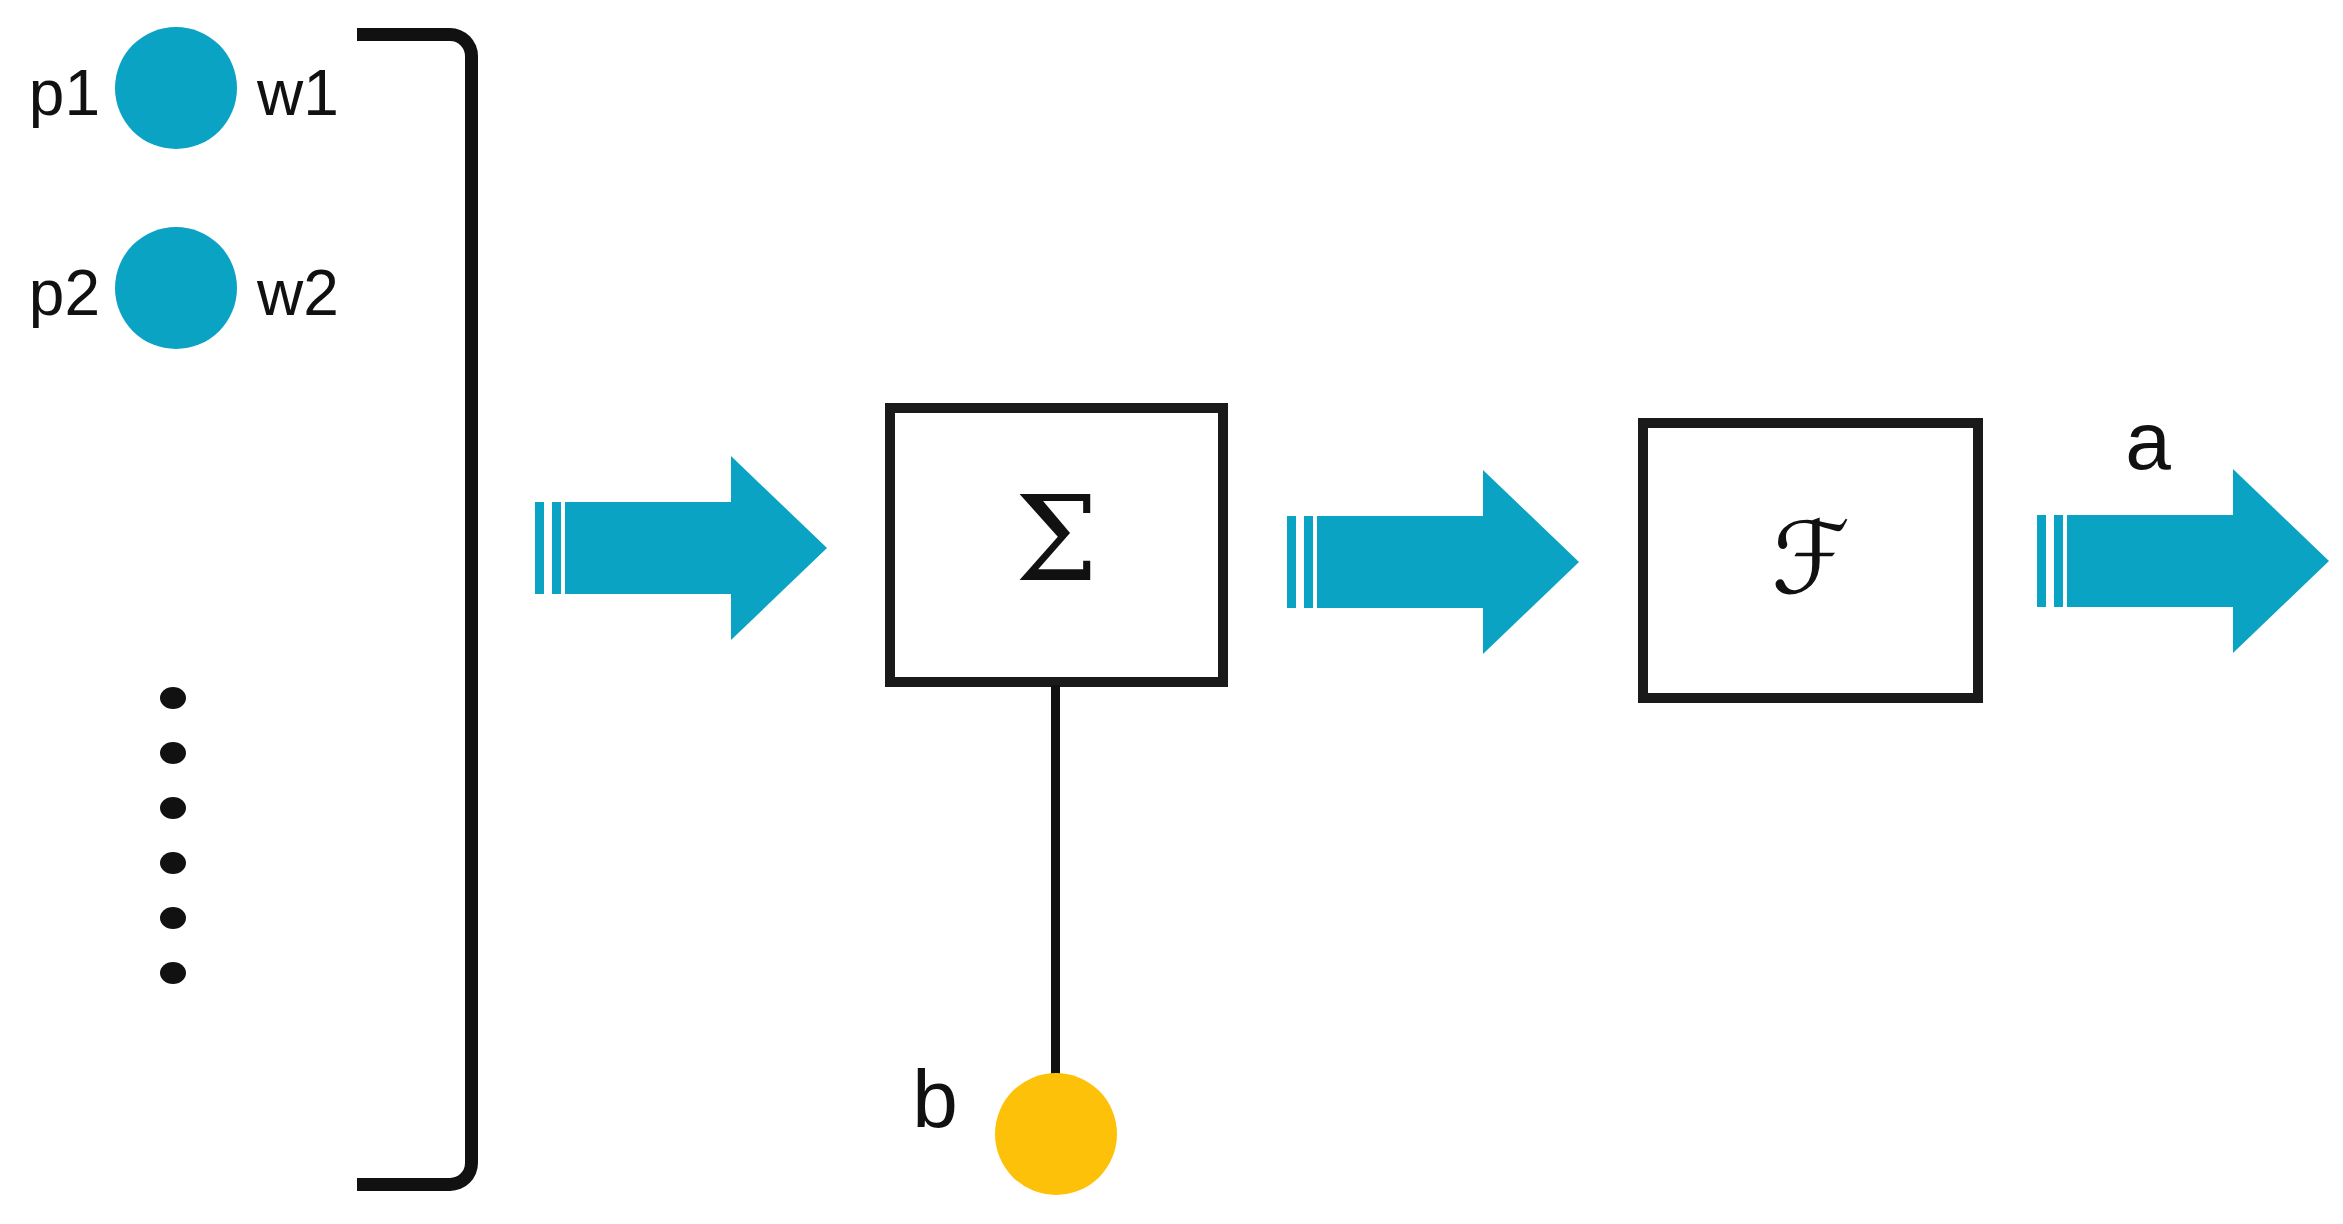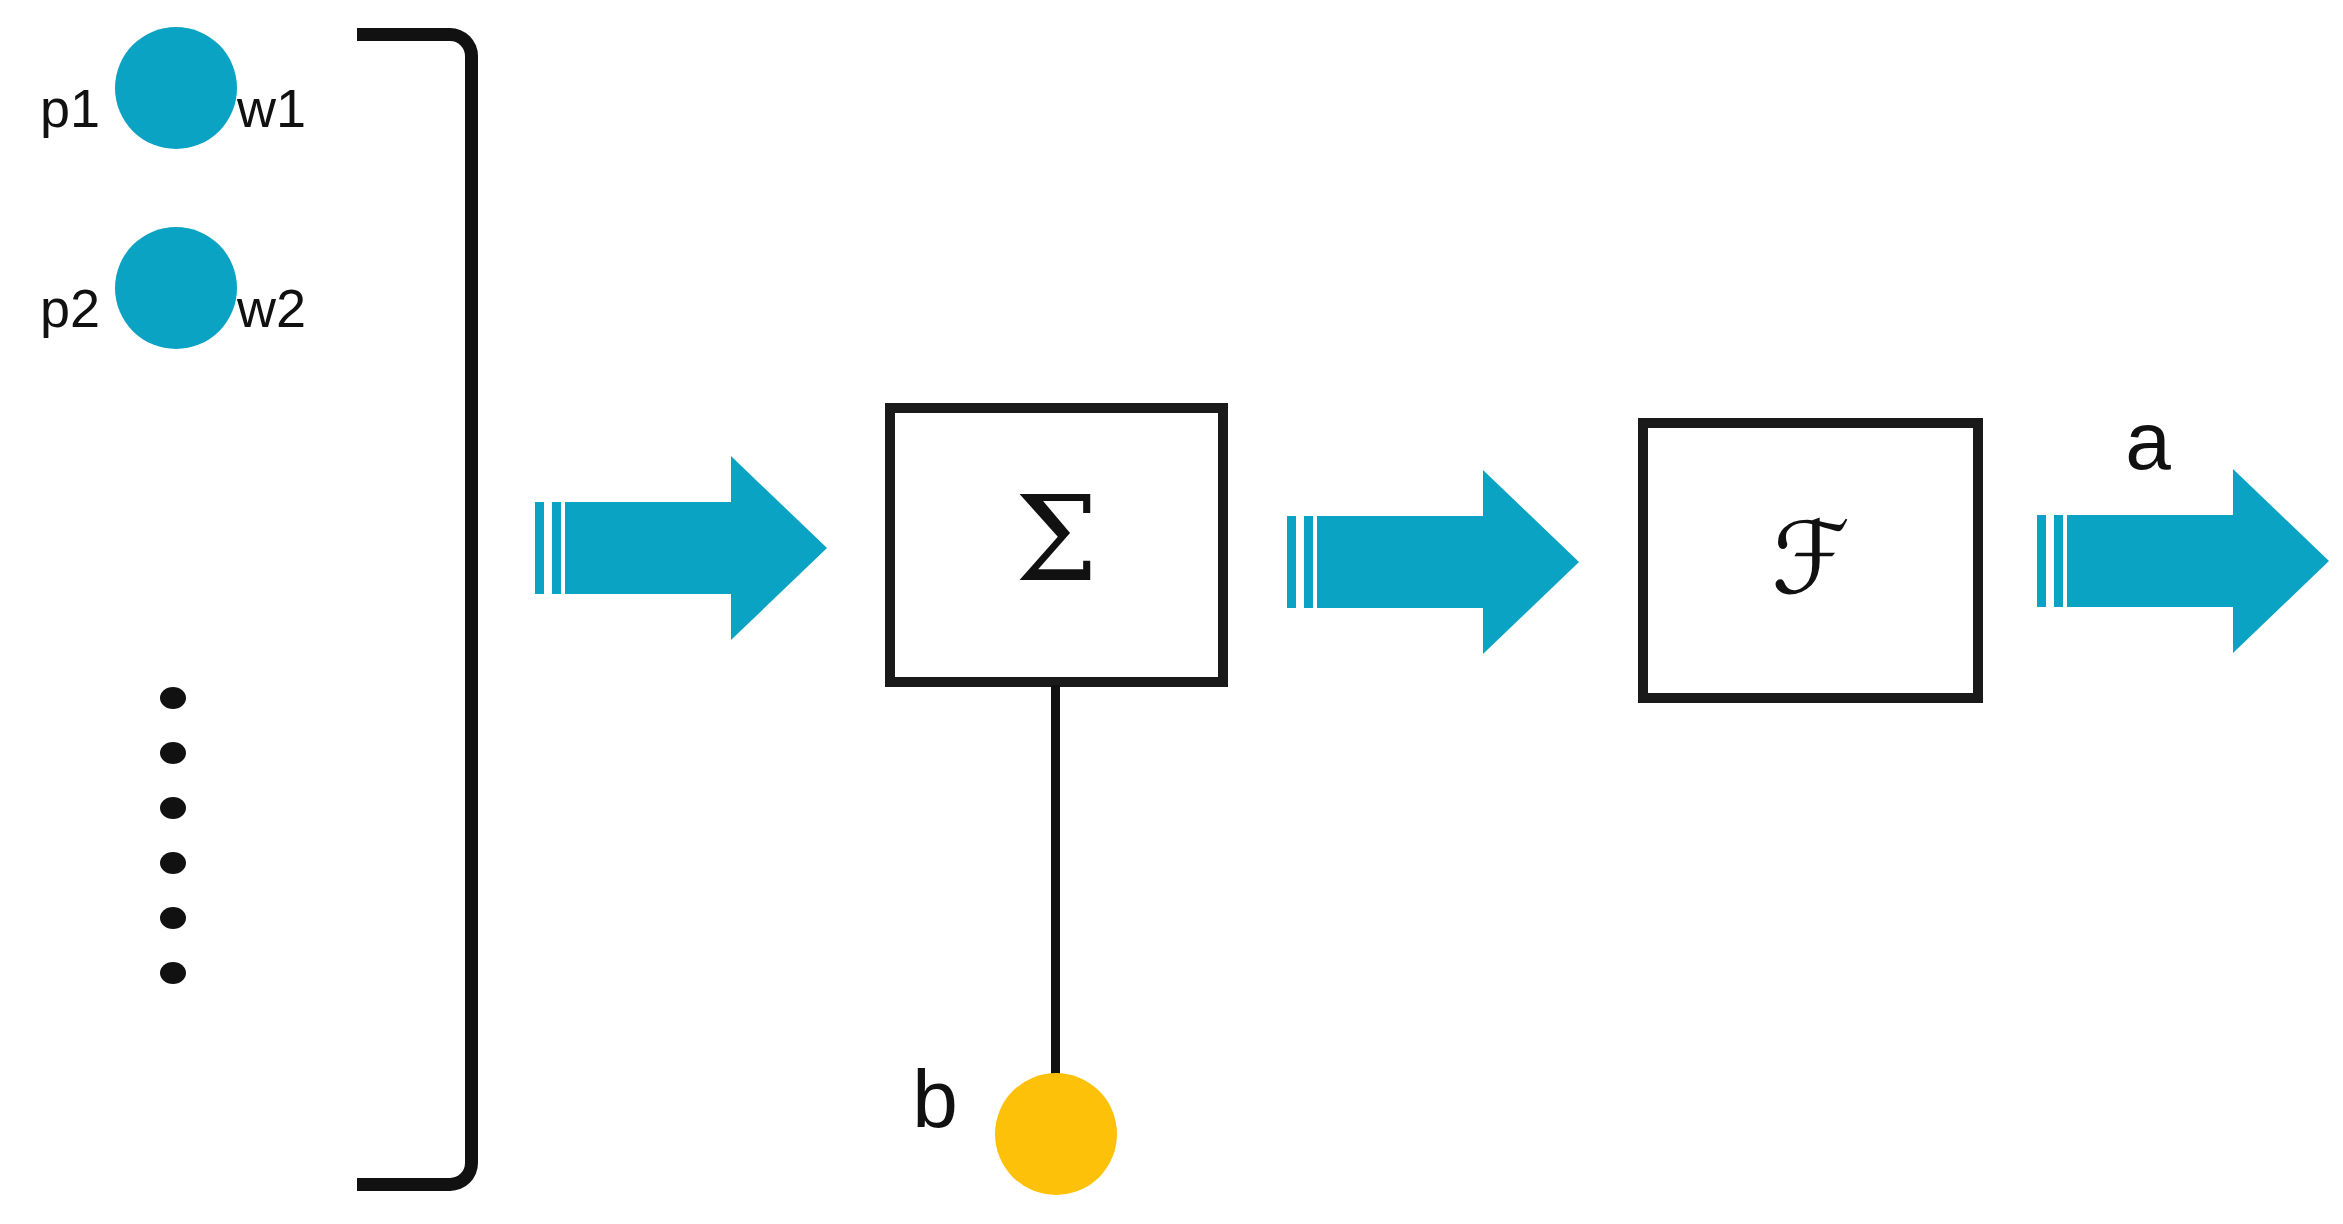--- a/index.html
+++ b/index.html
@@ -15,28 +15,28 @@
 
   
   .input-row {
     position: absolute;
     left: 0;
     height: 122px;
     display: flex;
     align-items: center;
   }
   .input-row .lbl {
-    font-size: 54px;
+    font-size: 64px;
     line-height: 1;
     position: relative;
-    top: 20px;
+    top: 5px;
     white-space: nowrap;
   }
   .p-label { width: 100px; text-align: right; }
-  .w-label { text-align: center; }
+  .w-label { margin-left: 20px; text-align: center; }
   .node-circle {
     width: 122px; height: 122px;
     margin-left: 15px;
     border-radius: 50%;
     background: var(--node-color, #0AA3C4);
     flex: 0 0 auto;
   }
 
   
   .ellipsis {

